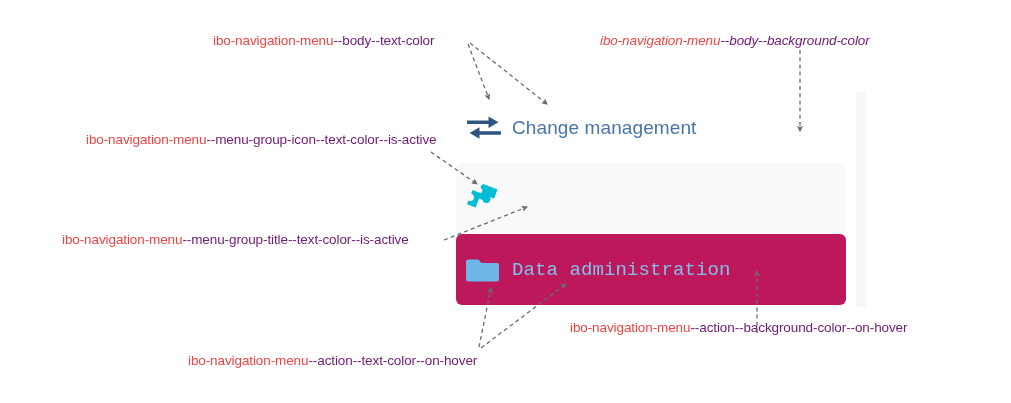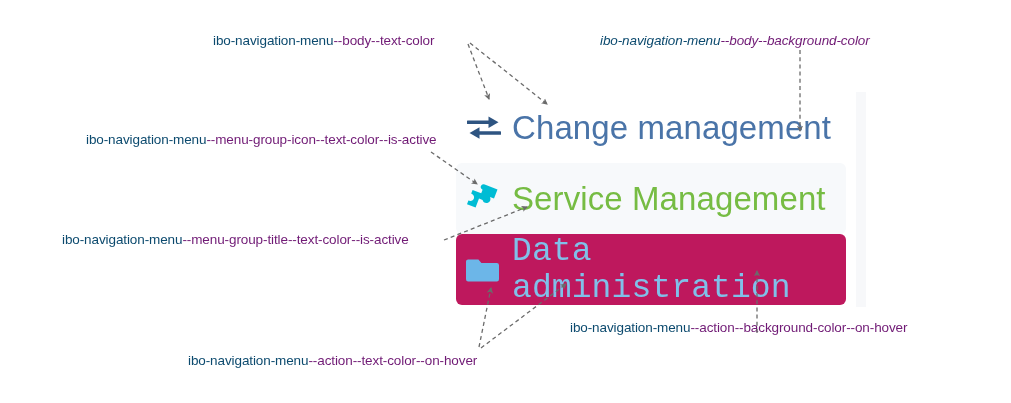--- a/index.html
+++ b/index.html
@@ -18,21 +18,21 @@
 
   
   .ann {
     position: absolute;
     font-size: 13.5px;
     line-height: 16px;
     white-space: nowrap;
     color: #808080;
     letter-spacing: -0.1px;
   }
-  .ann .tok-base { color: #0c4a6e; }
+  .ann .tok-base { color: #ef4444; }
   .ann .tok-hi   { color: #701a75; }
 
   #ann-body-text-color        { left: 213px; top: 33px; }
   #ann-body-background-color  { left: 600px; top: 33px; font-style: italic; }
   #ann-group-icon-active      { left: 57px;  top: 132px; margin-left: 29px; }
   #ann-group-title-active     { left: 62px;  top: 232px; }
   #ann-action-text-hover      { left: 188px; top: 353px; }
   #ann-action-bg-hover        { left: 570px; top: 320px; }
 
   
@@ -78,21 +78,21 @@
     border-radius: 6px;
   }
   .nav-row .row-icon {
     width: 46px;
     flex: 0 0 46px;
     display: flex;
     align-items: center;
     justify-content: flex-start;
   }
   .nav-row .row-label {
-    font-size: 33px;
+    font-size: 19px;
     letter-spacing: 0.1px;
   }
 
   
   #row-change-management { background: #ffffff; }
   #row-change-management .row-label { color: #4a74a8; }
 
   
   #row-service-management { background: #f7f9fb; }
   #row-service-management .row-label { color: #76bc43; }
@@ -155,21 +155,20 @@
                      C19.0 20.4 17.0 19.0 16.6 16.9
                      L13.0 15.6 L9.6 24.6 L1.0 21.2
                      L2.4 17.6 C5.0 18.6 7.2 17.6 7.9 15.6
                      C8.6 13.6 7.6 11.4 5.2 10.5
                      L6.6 6.9 L15.2 10.3 L16.6 6.7
                      C14.6 5.6 14.2 3.6 15.2 2.4
                      C16.3 1.1 18.4 1.1 20.0 2.0 Z"></path>
           </g>
         </svg>
       </span>
-      <span class="row-label">Service Management</span>
     </div>
 
     <div class="nav-row" id="row-data-administration">
       <span class="row-icon">
         <svg width="34" height="28" viewBox="0 0 34 28" aria-hidden="true">
           <path fill="#6cb6e8" d="M2.2 3.4 h10.2 l3.0 3.6 h15.4
                    a2.2 2.2 0 0 1 2.2 2.2 v14.0
                    a2.2 2.2 0 0 1 -2.2 2.2 h-28.6
                    a2.2 2.2 0 0 1 -2.2 -2.2 v-17.6
                    a2.2 2.2 0 0 1 2.2 -2.2 z"></path>

